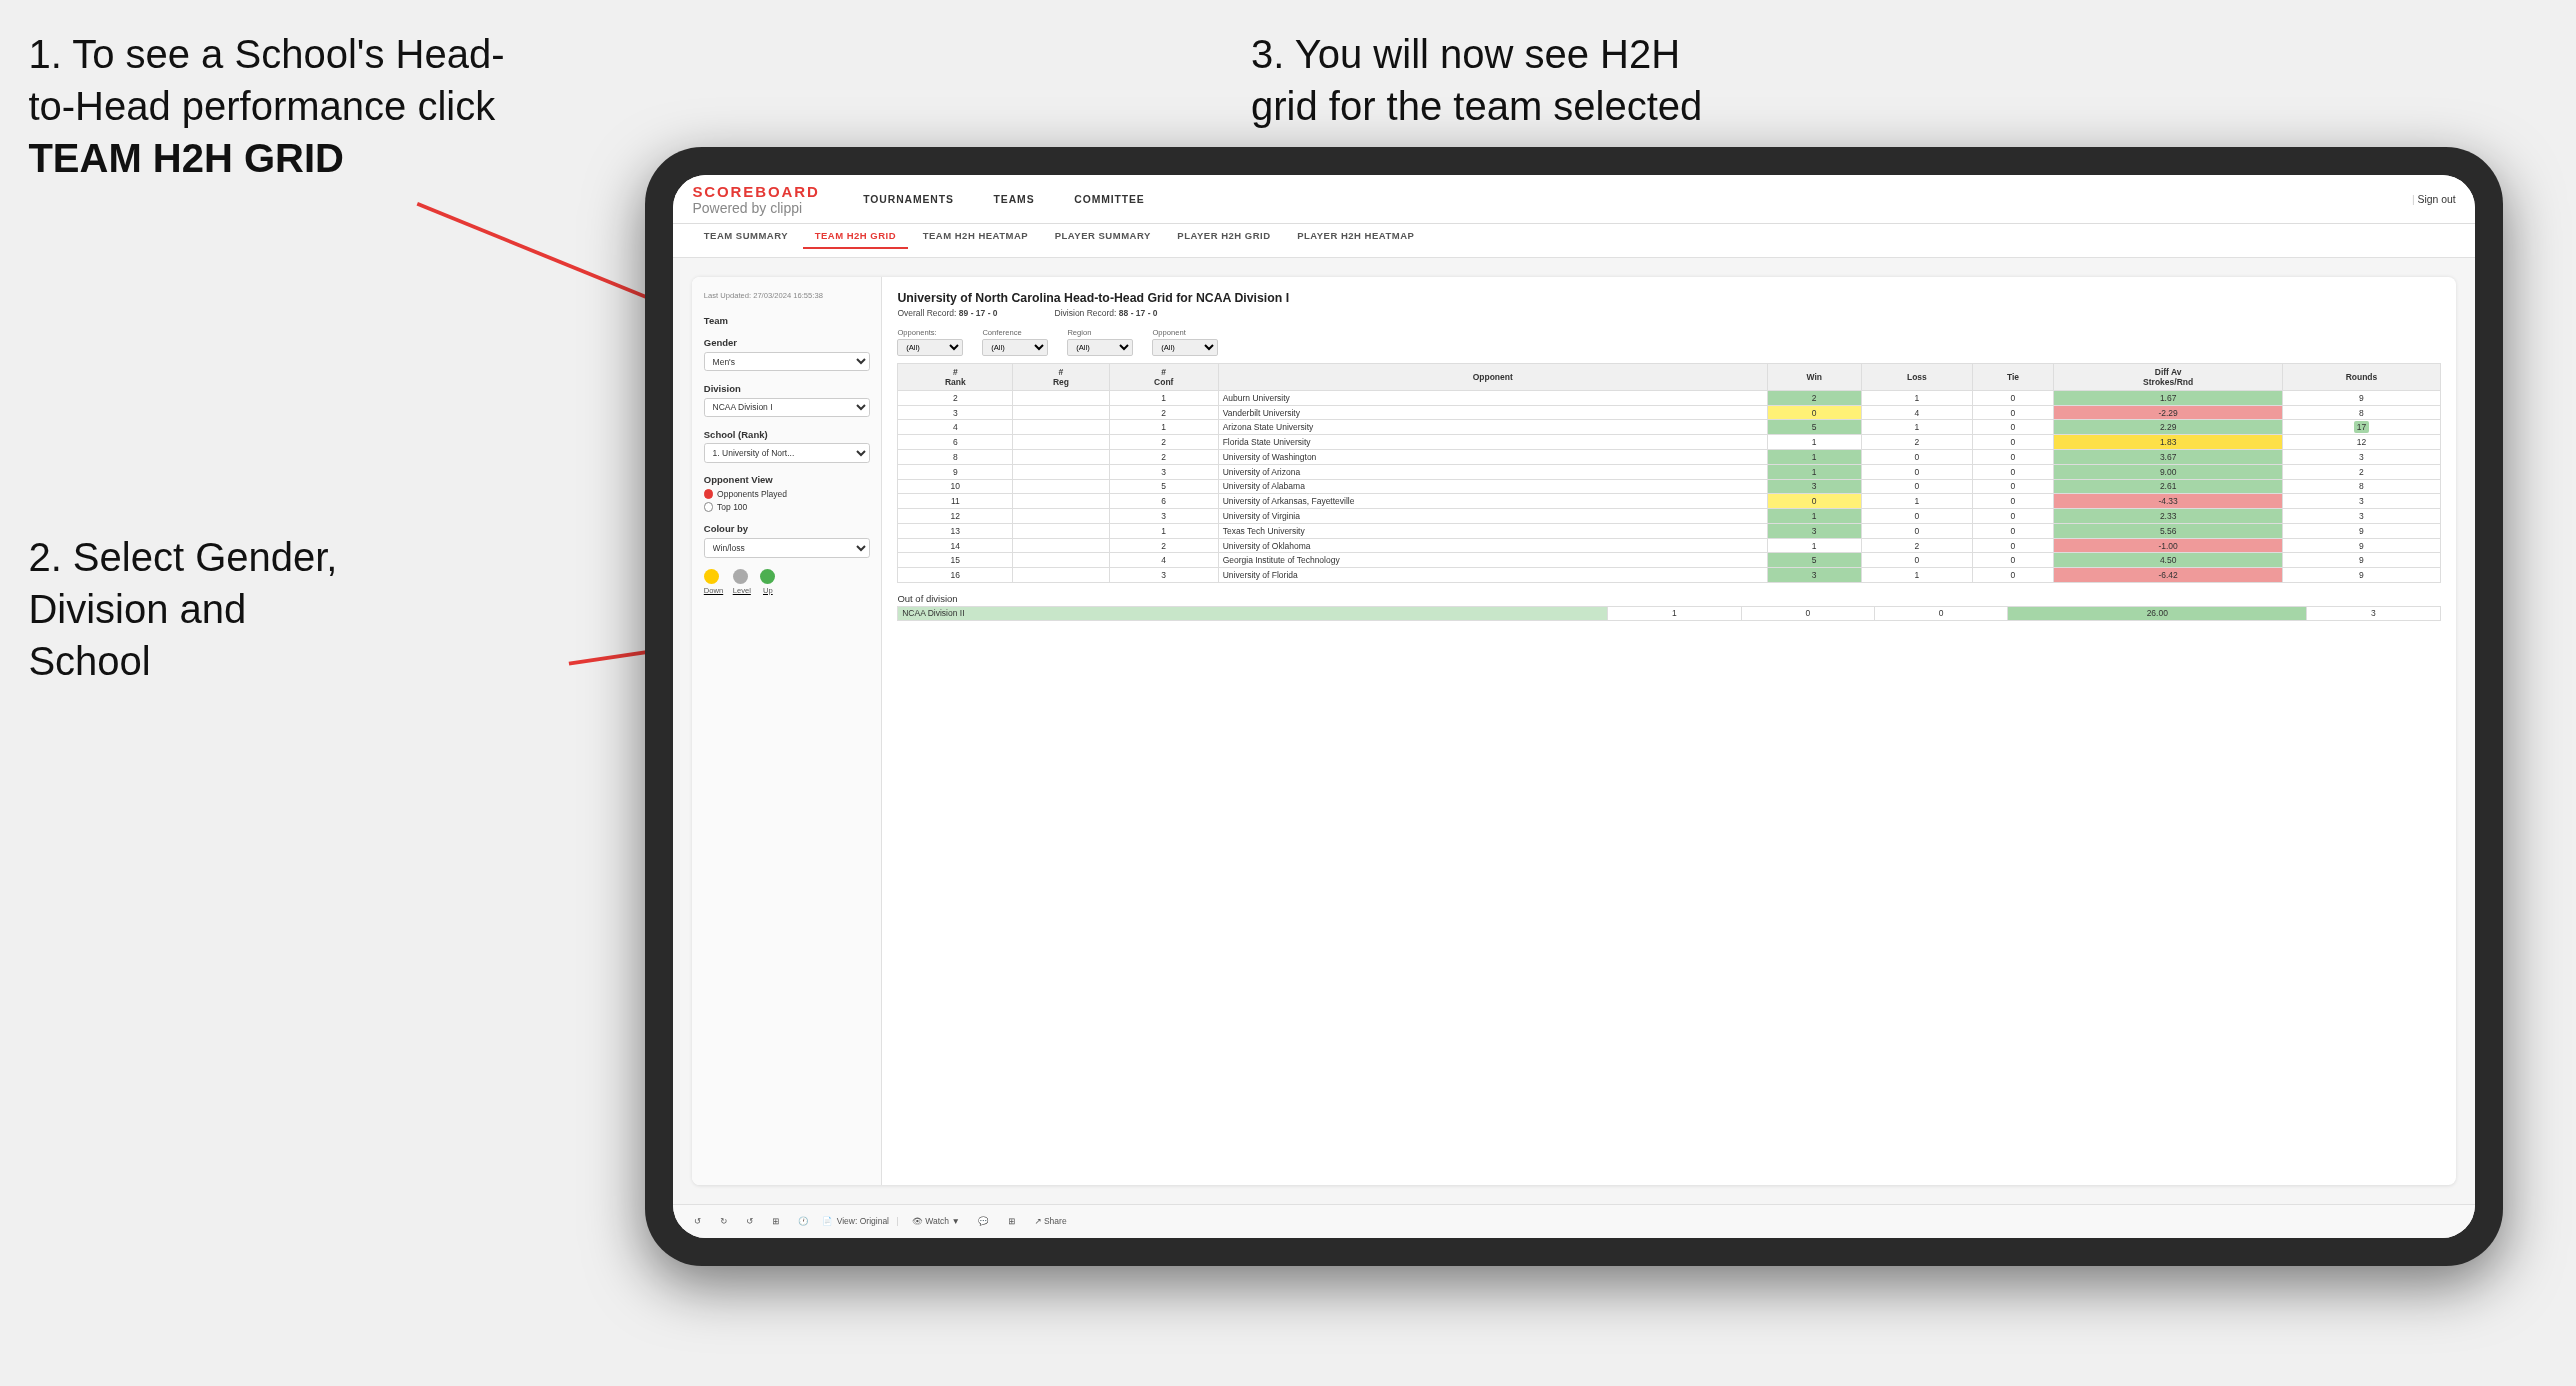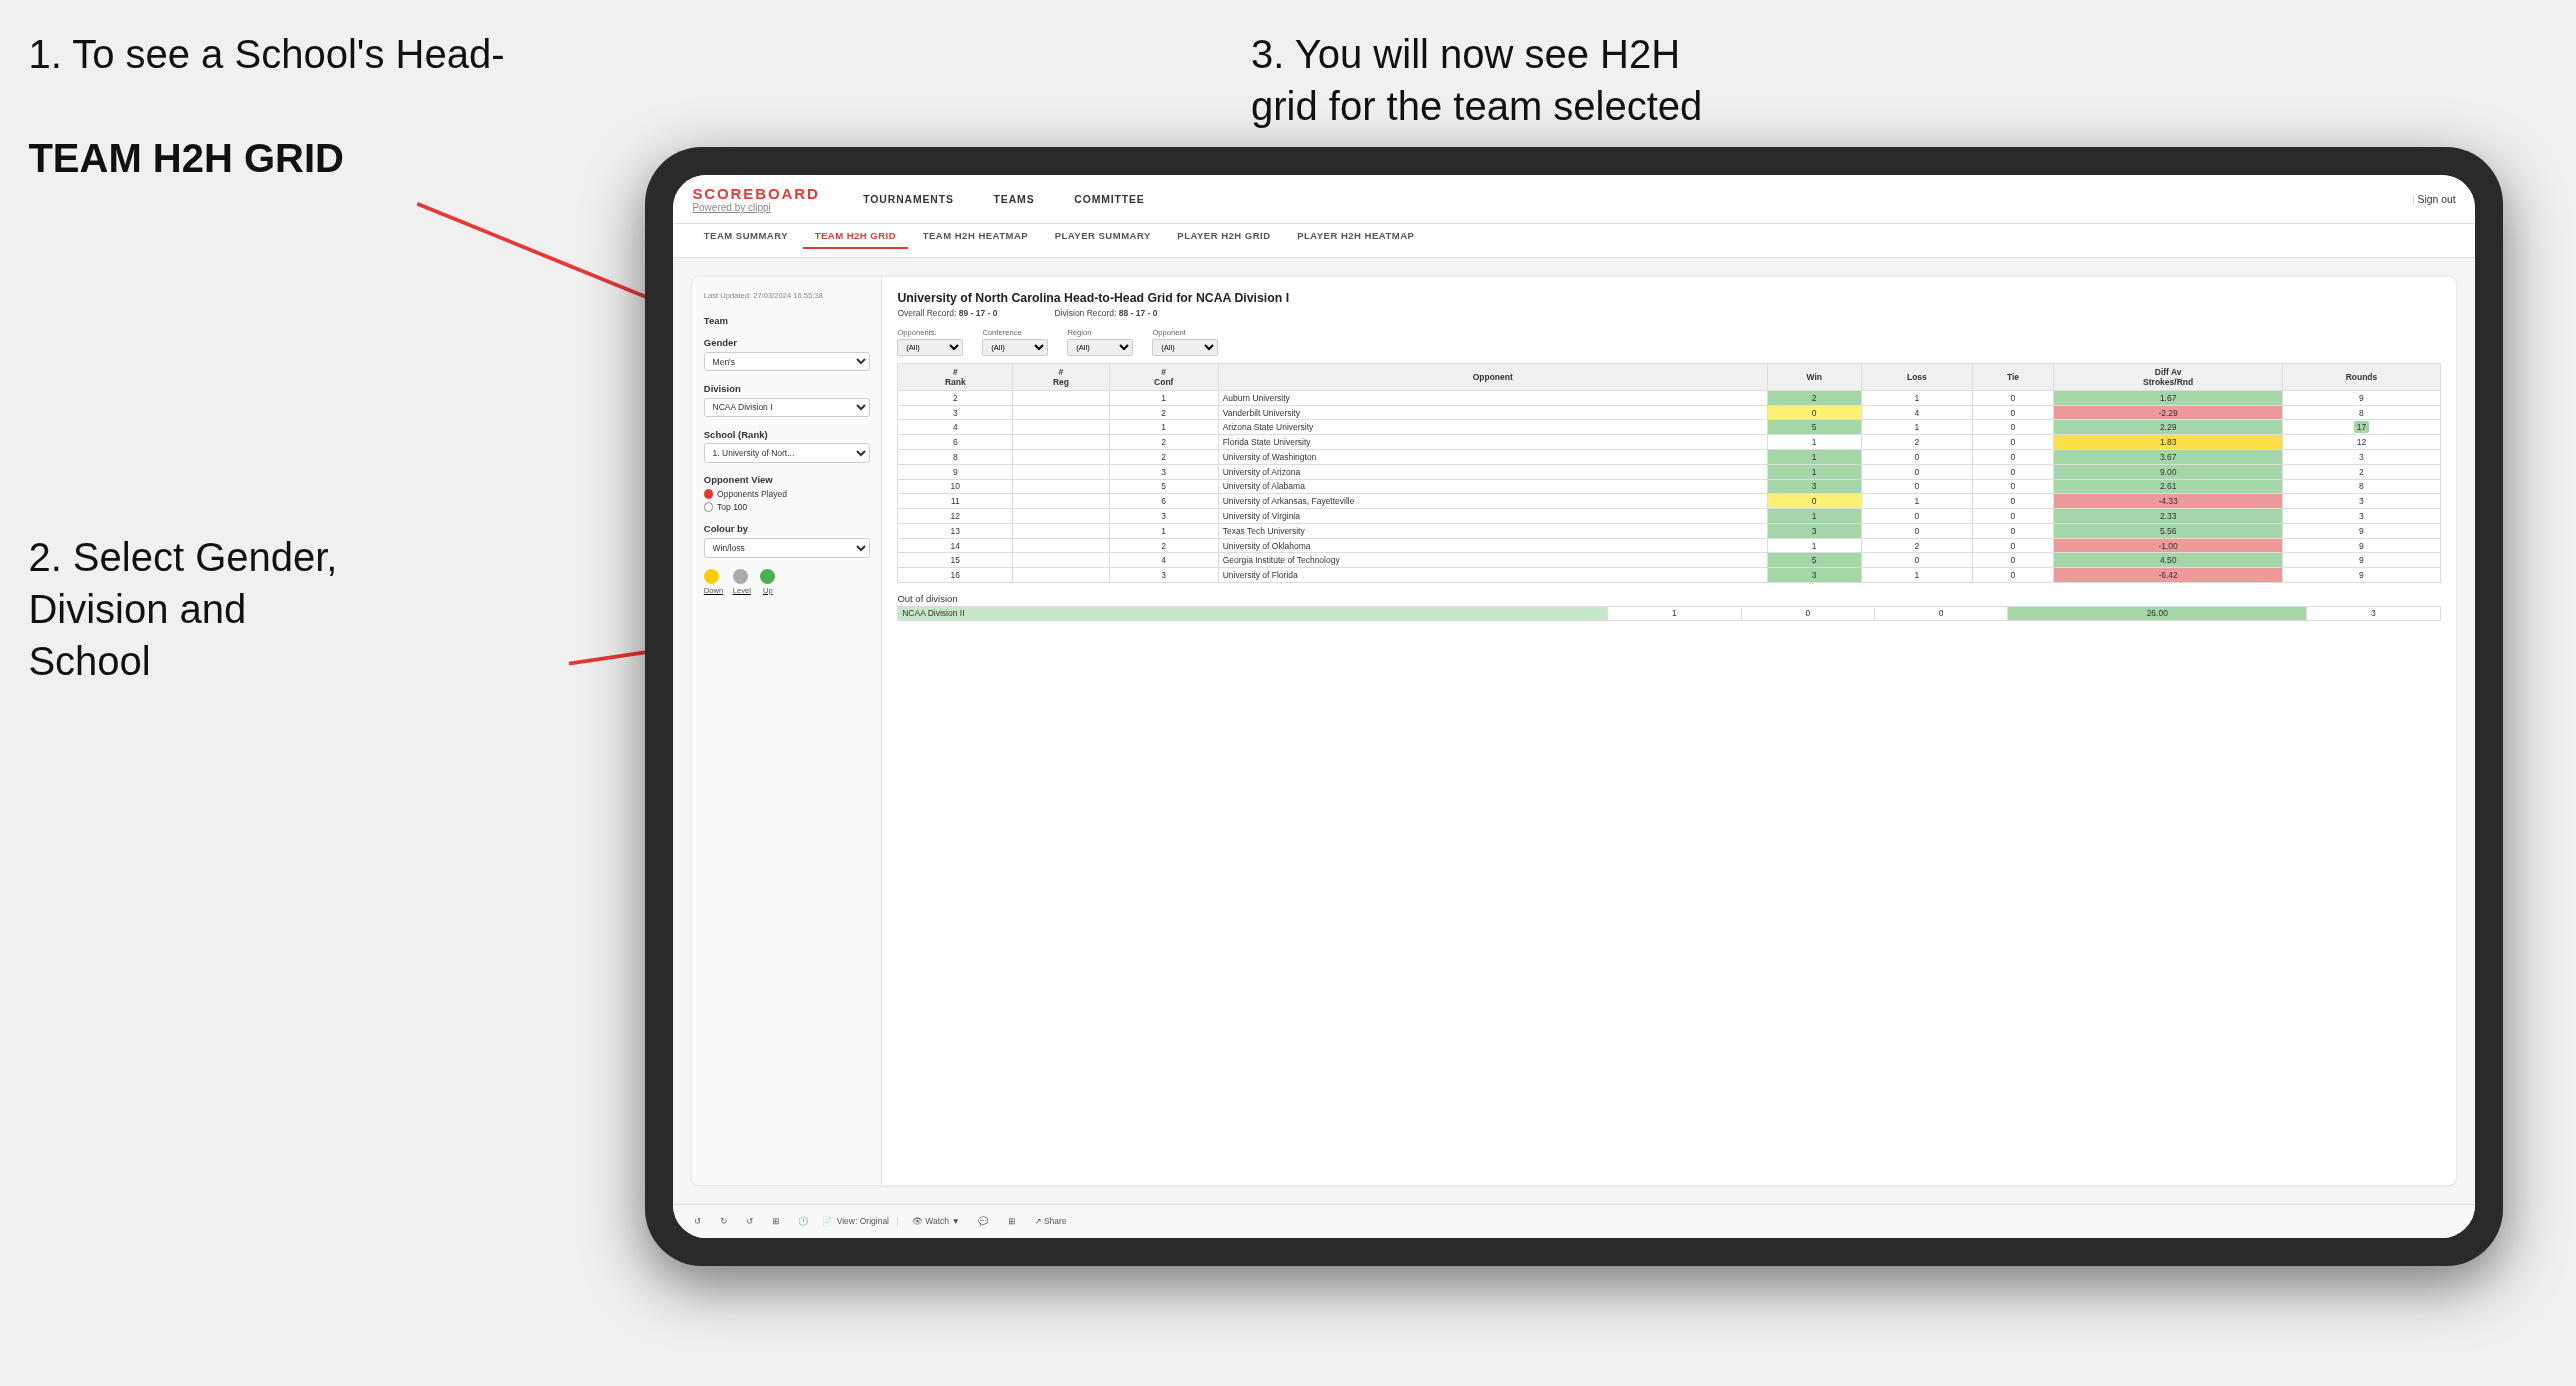--- a/index.html
+++ b/index.html
@@ -66,21 +66,21 @@
       flex-direction: column;
       margin-right: 9.5px;
     }
     .logo-top {
       font-size: 15px;
       font-weight: 900;
       letter-spacing: 1.9px;
       color: #222;
     }
     .logo-top span { color: #e53935; }
-    .logo-sub { font-size: 10px; color: #888; text-decoration: underline; }
+    .logo-sub { font-size: 14px; color: #888; }
     .nav-item {
       font-size: 10.4px;
       font-weight: 600;
       color: #333;
       letter-spacing: 0.9px;
       cursor: pointer;
       padding: 3.8px 5.7px;
     }
     .nav-sign-out {
       margin-left: auto;
@@ -312,21 +312,21 @@
     .ann3 {
       top: 28.4px;
       left: 1251px;
     }
   </style>
 </head>
 <body>
 
 <div class="annotation ann1">
   <span>1. To see a School's Head-</span><br>
-  <br>
+  <span>to-Head performance click</span><br>
   <strong>TEAM H2H GRID</strong>
 </div>
 
 <div class="annotation ann2">
   <span>2. Select Gender,</span><br>
   <span>Division and</span><br>
   <span>School</span>
 </div>
 
 <div class="annotation ann3">

